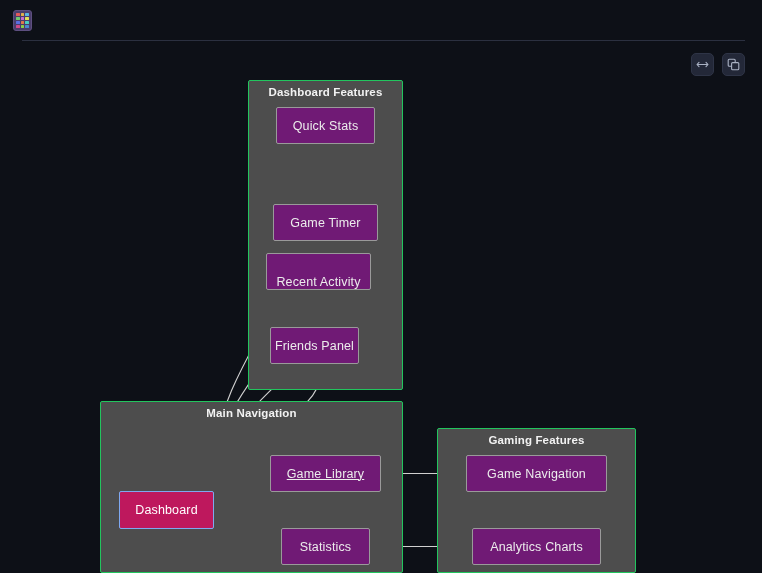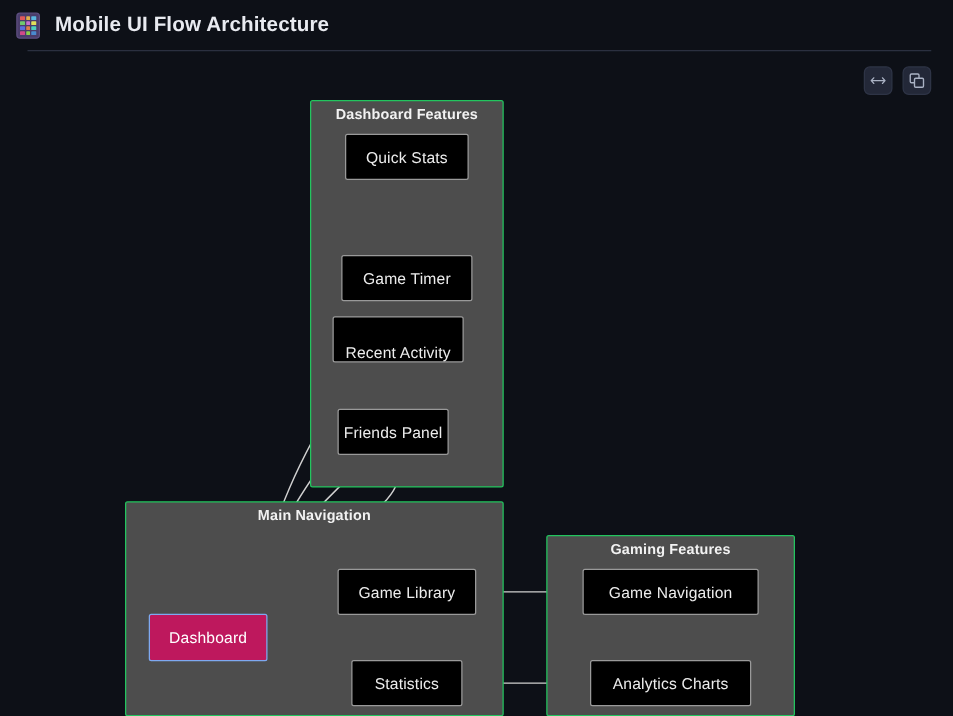--- a/index.html
+++ b/index.html
@@ -88,21 +88,21 @@
     color: #f2f2f2;
     font-size: 11.5px;
     font-weight: bold;
     letter-spacing: 0.15px;
     white-space: nowrap;
   }
 
   
   .node {
     position: absolute;
-    background: #000000;
+    background: #701a75;
     border: 1px solid #9a9a9a;
     border-radius: 2px;
     display: flex; align-items: center; justify-content: center;
     color: #ececec;
     font-size: 12.5px;
     letter-spacing: 0.15px;
     cursor: pointer;
     white-space: nowrap;
   }
   .node.accent {
@@ -122,21 +122,20 @@
       <i style="background: rgb(111, 201, 111);"></i>
       <i style="background: rgb(201, 111, 208);"></i>
       <i style="background: rgb(224, 224, 90);"></i>
       <i style="background: rgb(90, 111, 224);"></i>
       <i style="background: rgb(224, 122, 74);"></i>
       <i style="background: rgb(74, 208, 192);"></i>
       <i style="background: rgb(208, 74, 138);"></i>
       <i style="background: rgb(138, 208, 74);"></i>
       <i style="background: rgb(74, 138, 208);"></i>
     </div>
-  <div id="app-title">Mobile UI Flow Architecture</div>
 </div>
 <div id="header-divider"></div>
 
 <div id="toolbar">
   <div class="tool-btn">
     <span>
       <svg width="13" height="13" viewBox="0 0 13 13">
         <path d="M1.2 6.5 H11.8 M3.0 4.3 L1.0 6.5 L3.0 8.7 M10.0 4.3 L12.0 6.5 L10.0 8.7" fill="none" stroke="#aab2c4" stroke-width="1.1" stroke-linecap="round" stroke-linejoin="round"></path>
       </svg>
     </span>
@@ -189,21 +188,21 @@
       </div>
       <div class="node" style="left: 266px; top: 212px; width: 105px; height: 37px; align-items: flex-end;">
         <span>Recent Activity</span>
       </div>
       <div class="node" style="left: 270px; top: 286px; width: 89px; height: 37px;">
         <span>Friends Panel</span>
       </div>
       <div class="node accent" style="left: 119px; top: 450px; width: 95px; height: 38px;">
         <span>Dashboard</span>
       </div>
-      <div class="node" style="left: 270px; top: 414px; width: 111px; height: 37px;">
+      <div class="node" style="left: 270px; top: 414px; width: 111px; height: 37px; text-decoration: underline;">
         <span>Game Library</span>
       </div>
       <div class="node" style="left: 281px; top: 487px; width: 89px; height: 37px;">
         <span>Statistics</span>
       </div>
       <div class="node" style="left: 466px; top: 414px; width: 141px; height: 37px;">
         <span>Game Navigation</span>
       </div>
       <div class="node" style="left: 472px; top: 487px; width: 129px; height: 37px;">
         <span>Analytics Charts</span>

